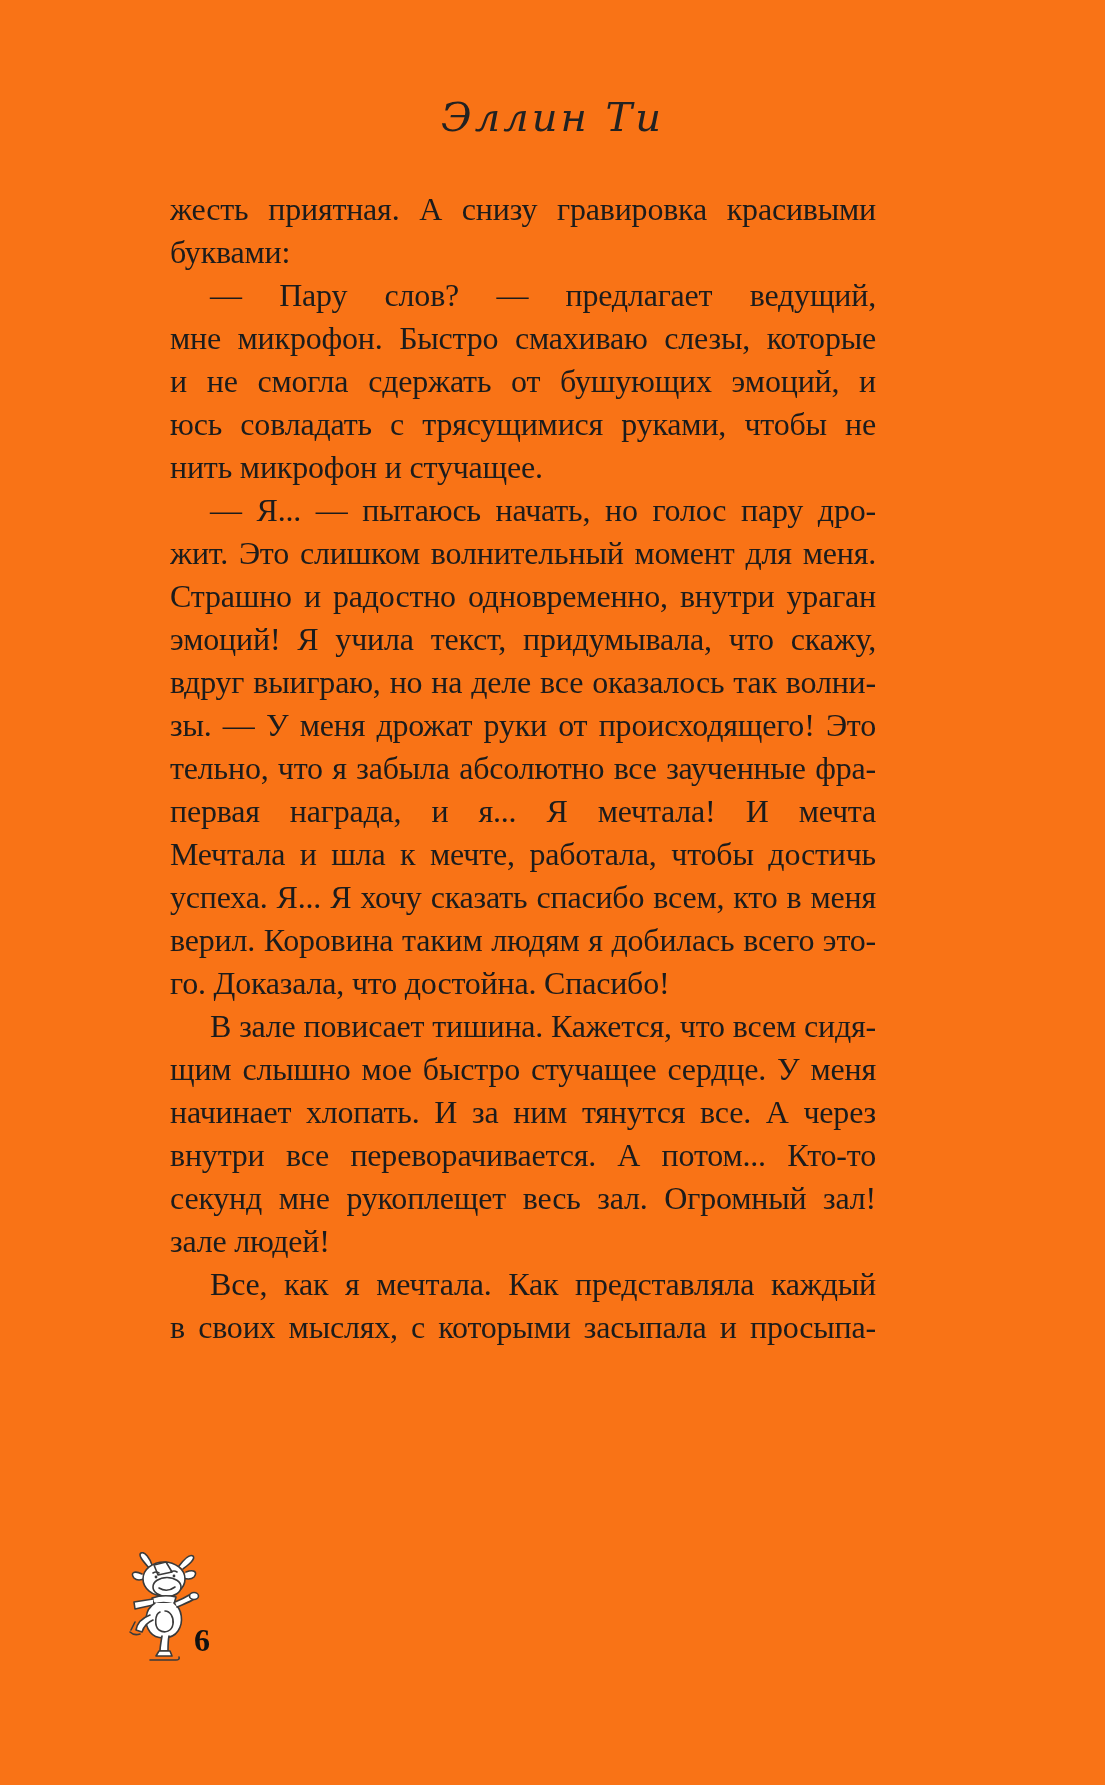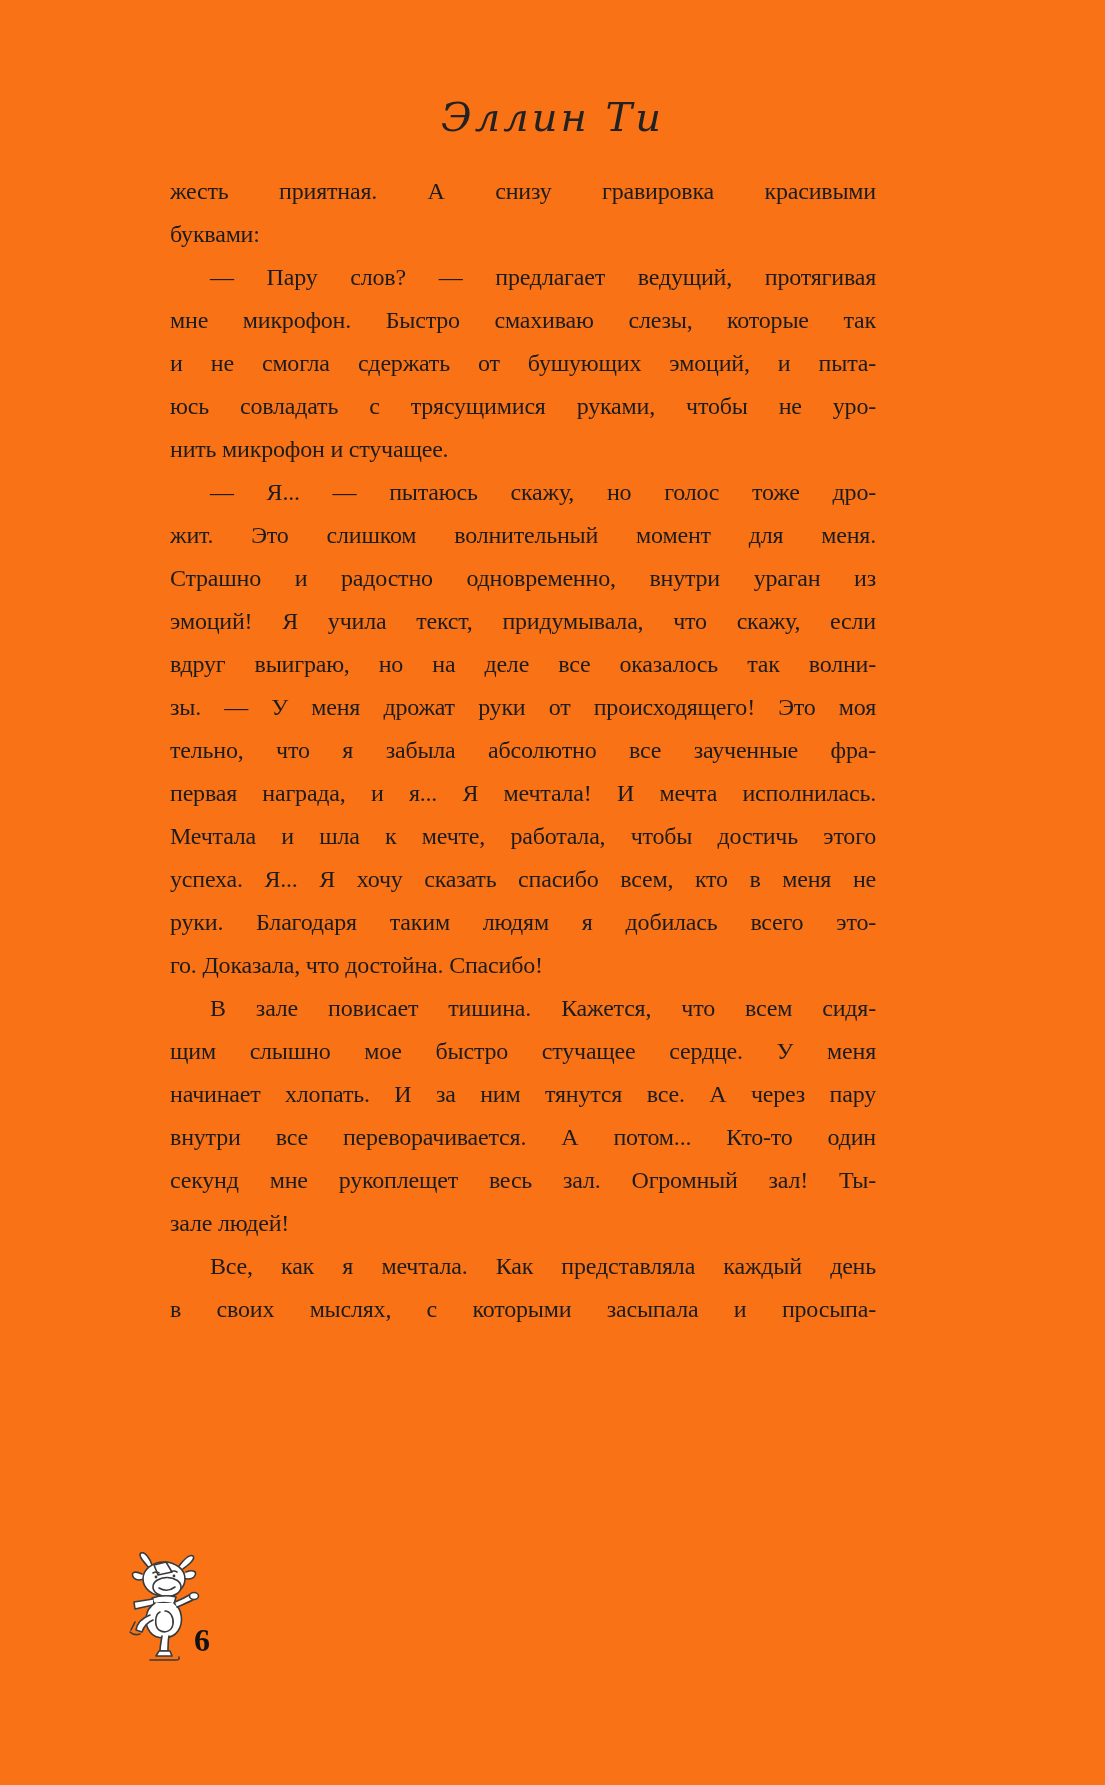--- a/index.html
+++ b/index.html
@@ -21,23 +21,23 @@
     font-family: "DejaVu Serif", serif;
     font-style: italic;
     font-weight: 400;
     font-size: 40px;
     letter-spacing: 3px;
     color: #222222;
   }
   .body-text {
     position: absolute;
     left: 170px;
-    top: 170px;
+    top: 188px;
     width: 706px;
-    font-size: 24px;
+    font-size: 32px;
     line-height: 43px;
     letter-spacing: -0.2px;
   }
   .para { margin: 0; }
   .line {
     text-align: justify;
     text-align-last: justify;
     overflow: hidden;
     max-height: 43px;
   }
@@ -80,31 +80,31 @@
         <div class="line no-just">буквами:</div>
       </div>
       <div class="para">
         <div class="line indent">— Пару слов? — предлагает ведущий, протягивая</div>
         <div class="line">мне микрофон. Быстро смахиваю слезы, которые так</div>
         <div class="line">и не смогла сдержать от бушующих эмоций, и пыта-</div>
         <div class="line">юсь совладать с трясущимися руками, чтобы не уро-</div>
         <div class="line no-just">нить микрофон и стучащее.</div>
       </div>
       <div class="para">
-        <div class="line indent">— Я... — пытаюсь скажу, но голос тоже дро-</div>
+        <div class="line indent">— Я... — пытаюсь начать, но голос пару дро-</div>
         <div class="line">жит. Это слишком волнительный момент для меня.</div>
         <div class="line">Страшно и радостно одновременно, внутри ураган из</div>
         <div class="line">эмоций! Я учила текст, придумывала, что скажу, если</div>
         <div class="line">вдруг выиграю, но на деле все оказалось так волни-</div>
         <div class="line">зы. — У меня дрожат руки от происходящего! Это моя</div>
         <div class="line">тельно, что я забыла абсолютно все заученные фра-</div>
         <div class="line">первая награда, и я... Я мечтала! И мечта исполнилась.</div>
         <div class="line">Мечтала и шла к мечте, работала, чтобы достичь этого</div>
         <div class="line">успеха. Я... Я хочу сказать спасибо всем, кто в меня не</div>
-        <div class="line">руки. Благодаря таким людям я добилась всего это-</div>
+        <div class="line">верил. Коровина таким людям я добилась всего это-</div>
         <div class="line no-just">го. Доказала, что достойна. Спасибо!</div>
       </div>
       <div class="para">
         <div class="line indent">В зале повисает тишина. Кажется, что всем сидя-</div>
         <div class="line">щим слышно мое быстро стучащее сердце. У меня</div>
         <div class="line">начинает хлопать. И за ним тянутся все. А через пару</div>
         <div class="line">внутри все переворачивается. А потом... Кто-то один</div>
         <div class="line">секунд мне рукоплещет весь зал. Огромный зал! Ты-</div>
         <div class="line no-just">зале людей!</div>
       </div>

